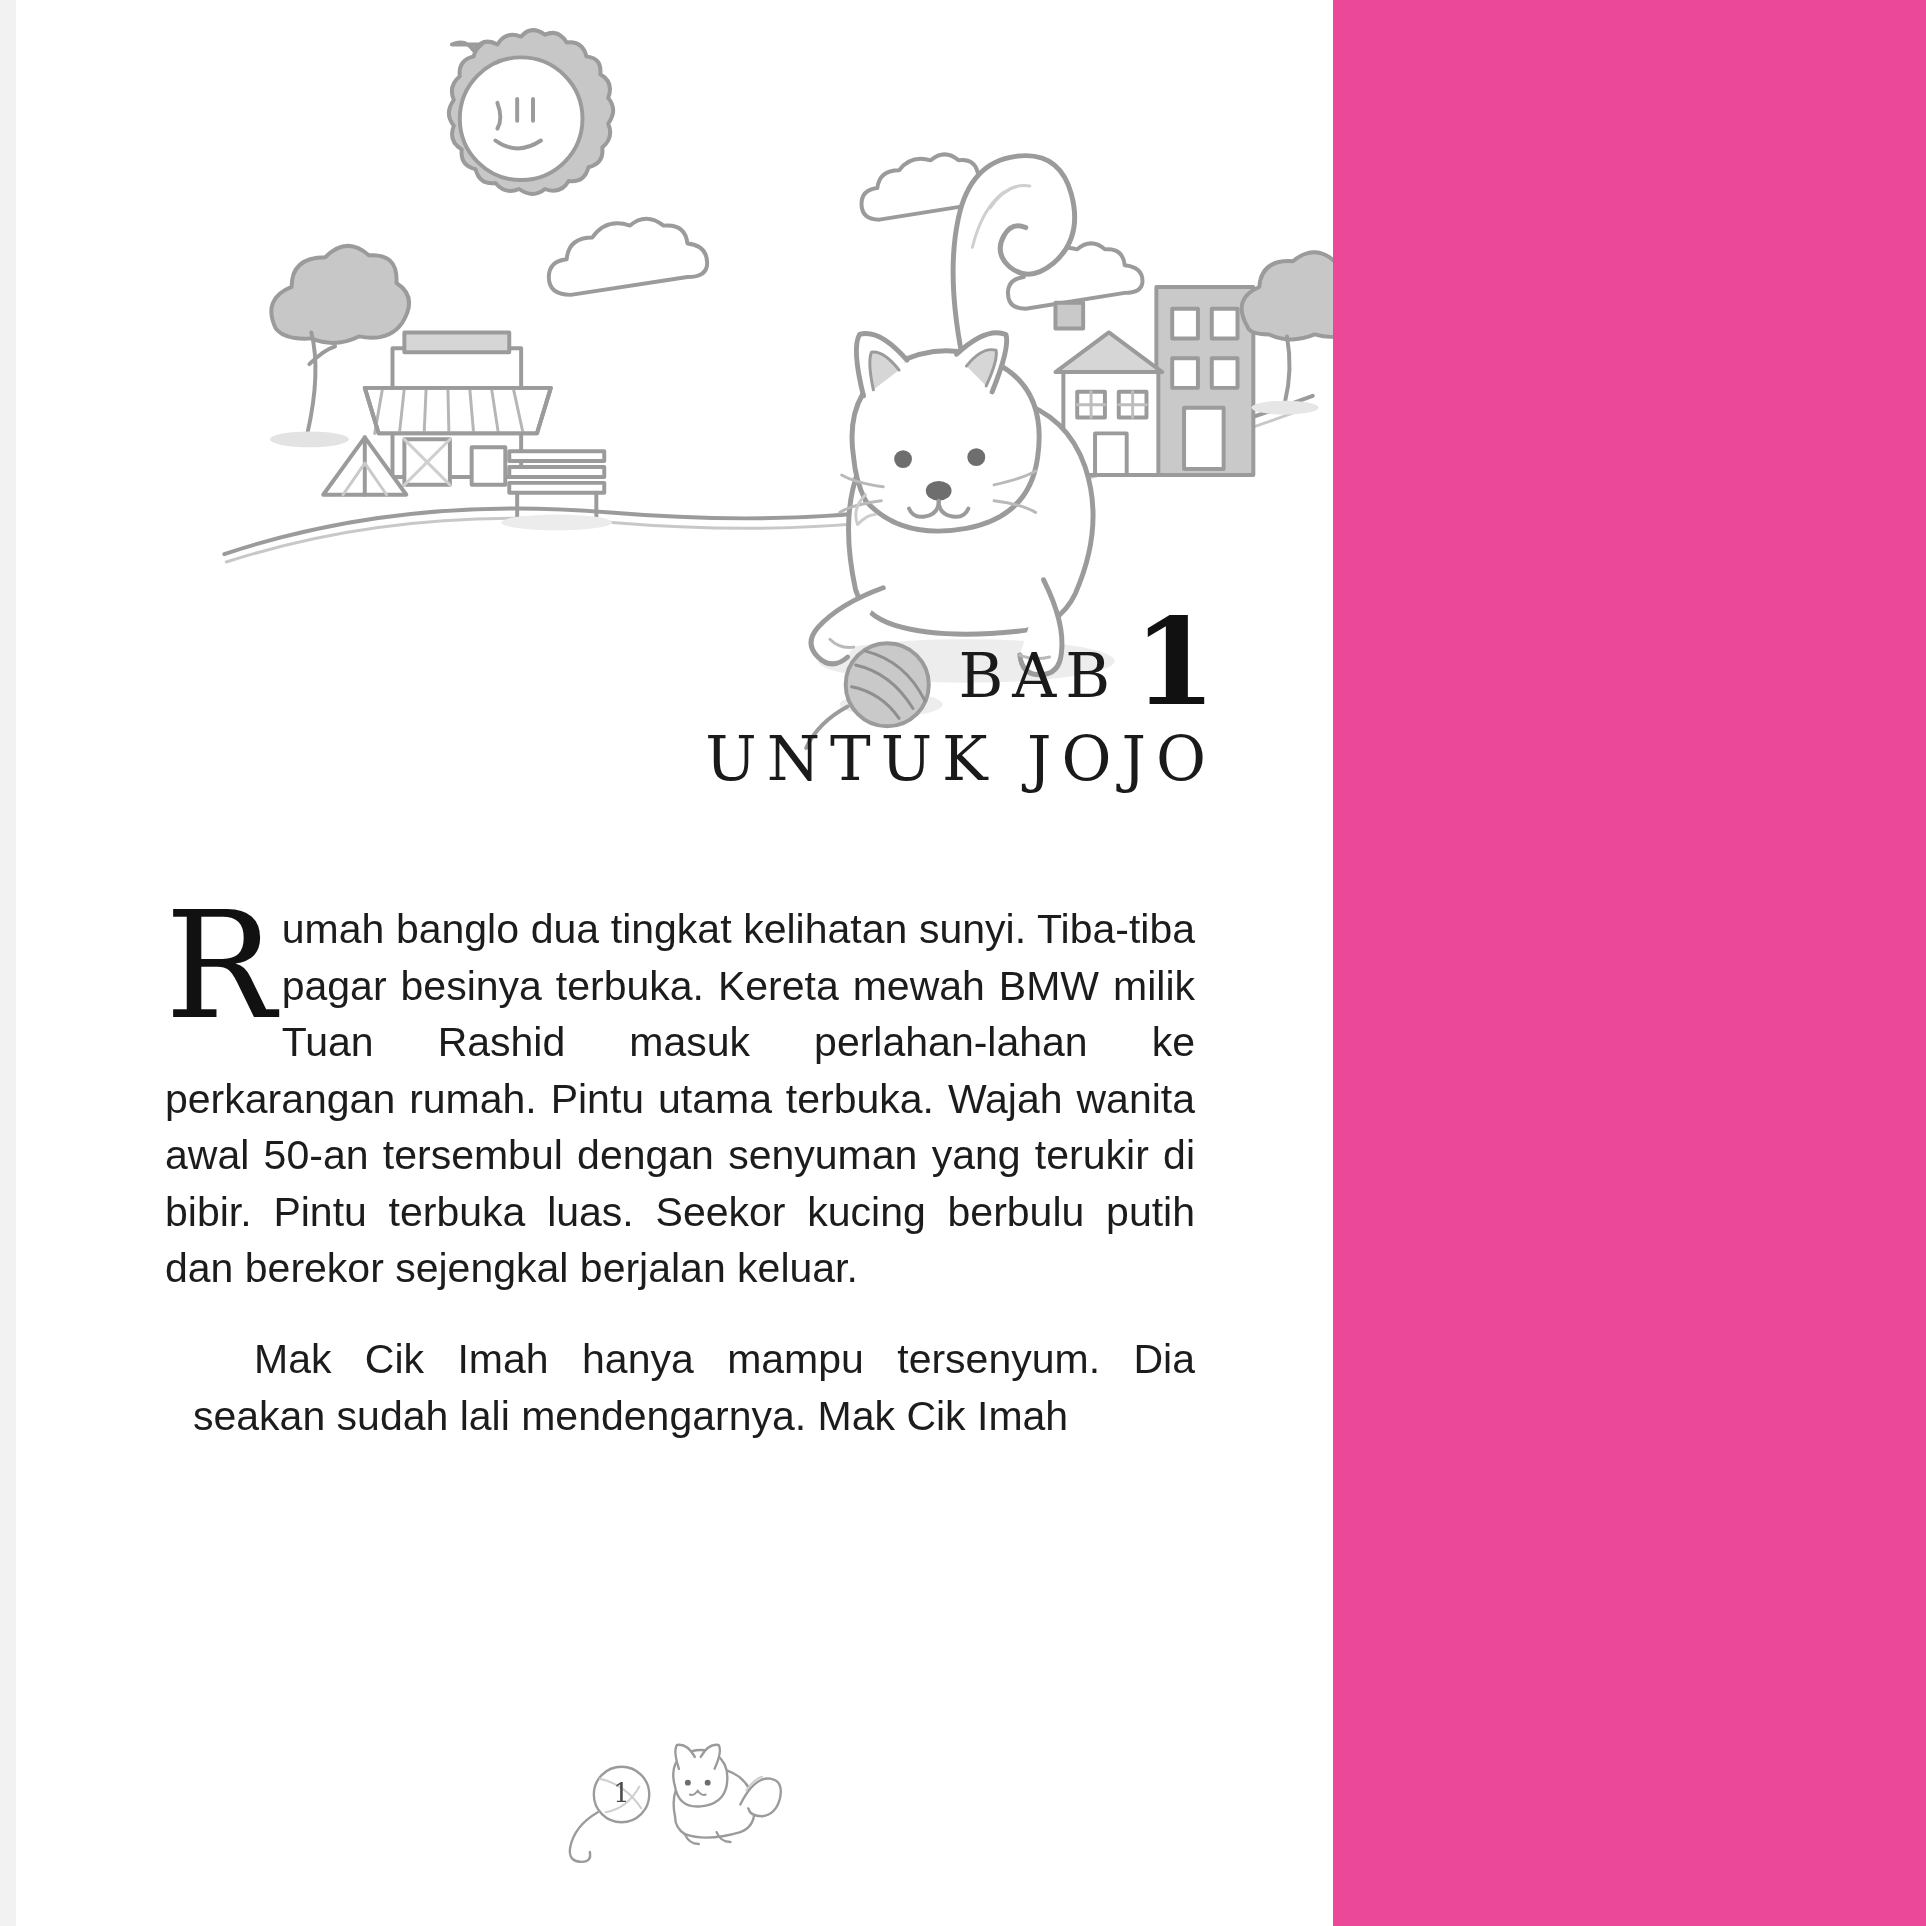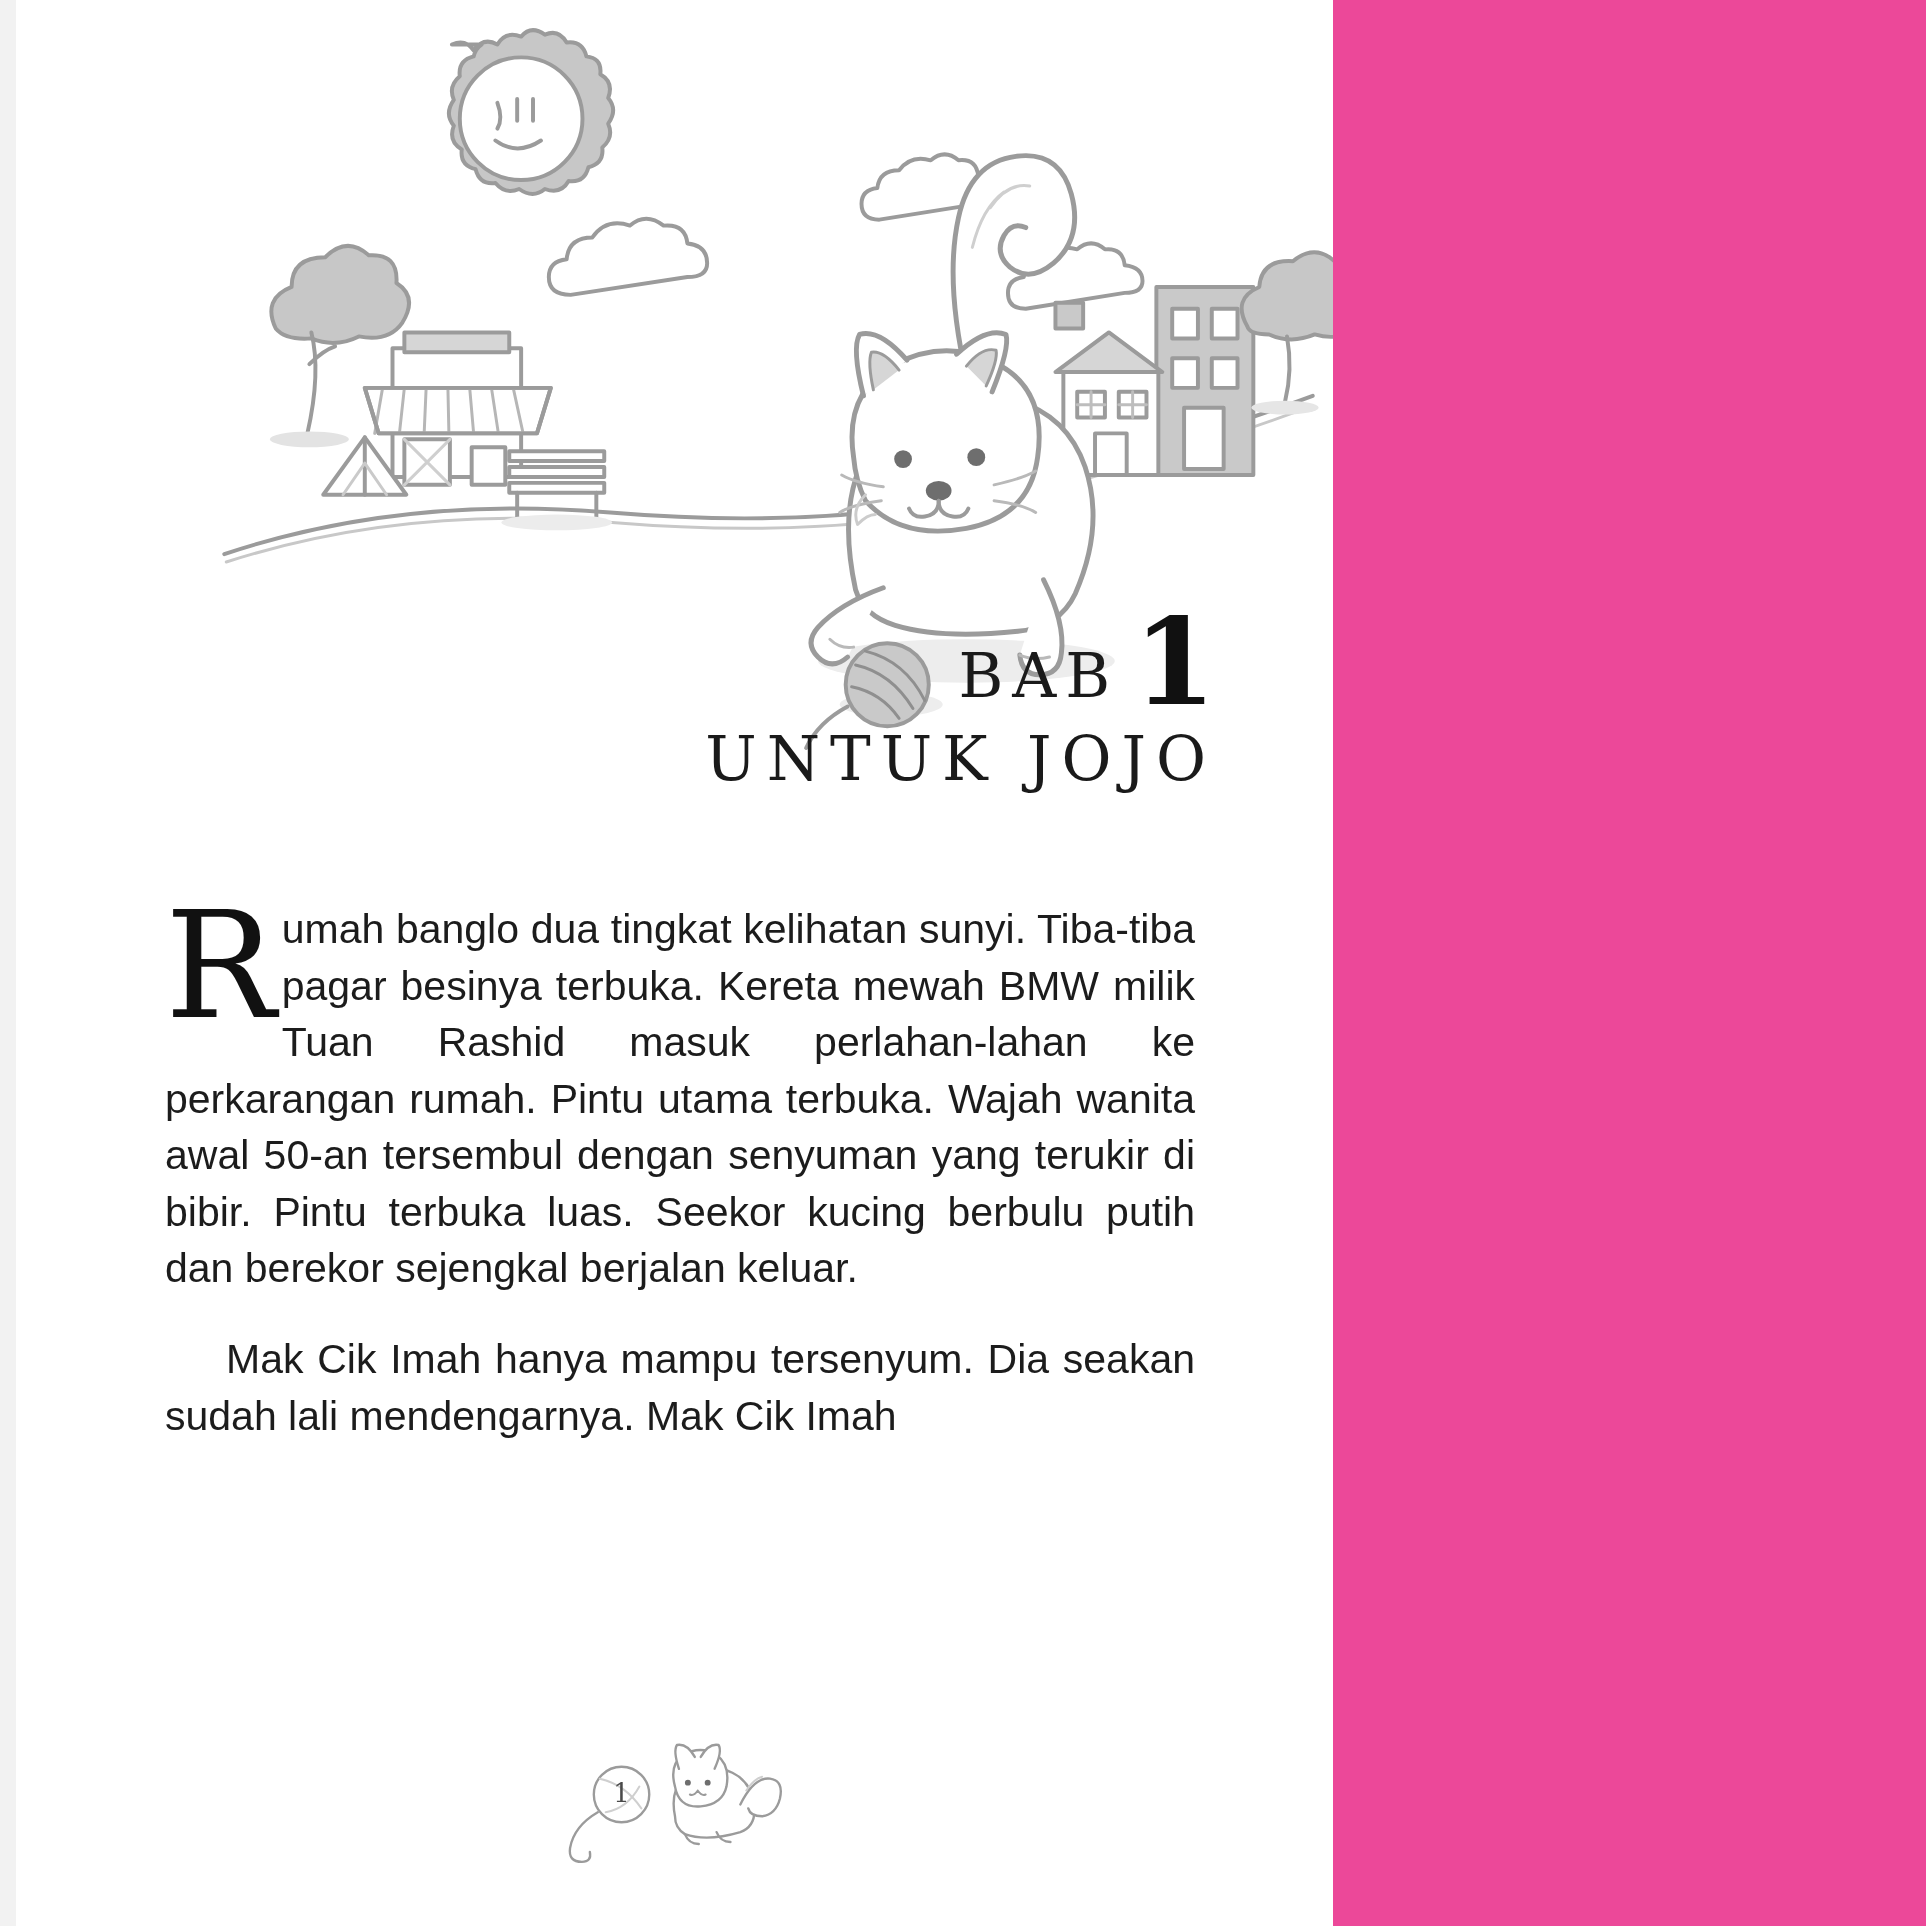--- a/index.html
+++ b/index.html
@@ -93,20 +93,21 @@
   #body-text p {
     margin: 0 0 34px 0;
     text-align: justify;
     text-justify: inter-word;
   }
   #body-text p.indent {
     text-indent: 61px;
   }
   #body-text p:last-child {
     margin-bottom: 0;
+    margin-left: 28px;
   }
   .dropcap {
     float: left;
     font-family: "DejaVu Serif", serif;
     font-size: 147px;
     line-height: 0.84;
     padding: 4px 6px 0 0;
     color: #111111;
   }
 

